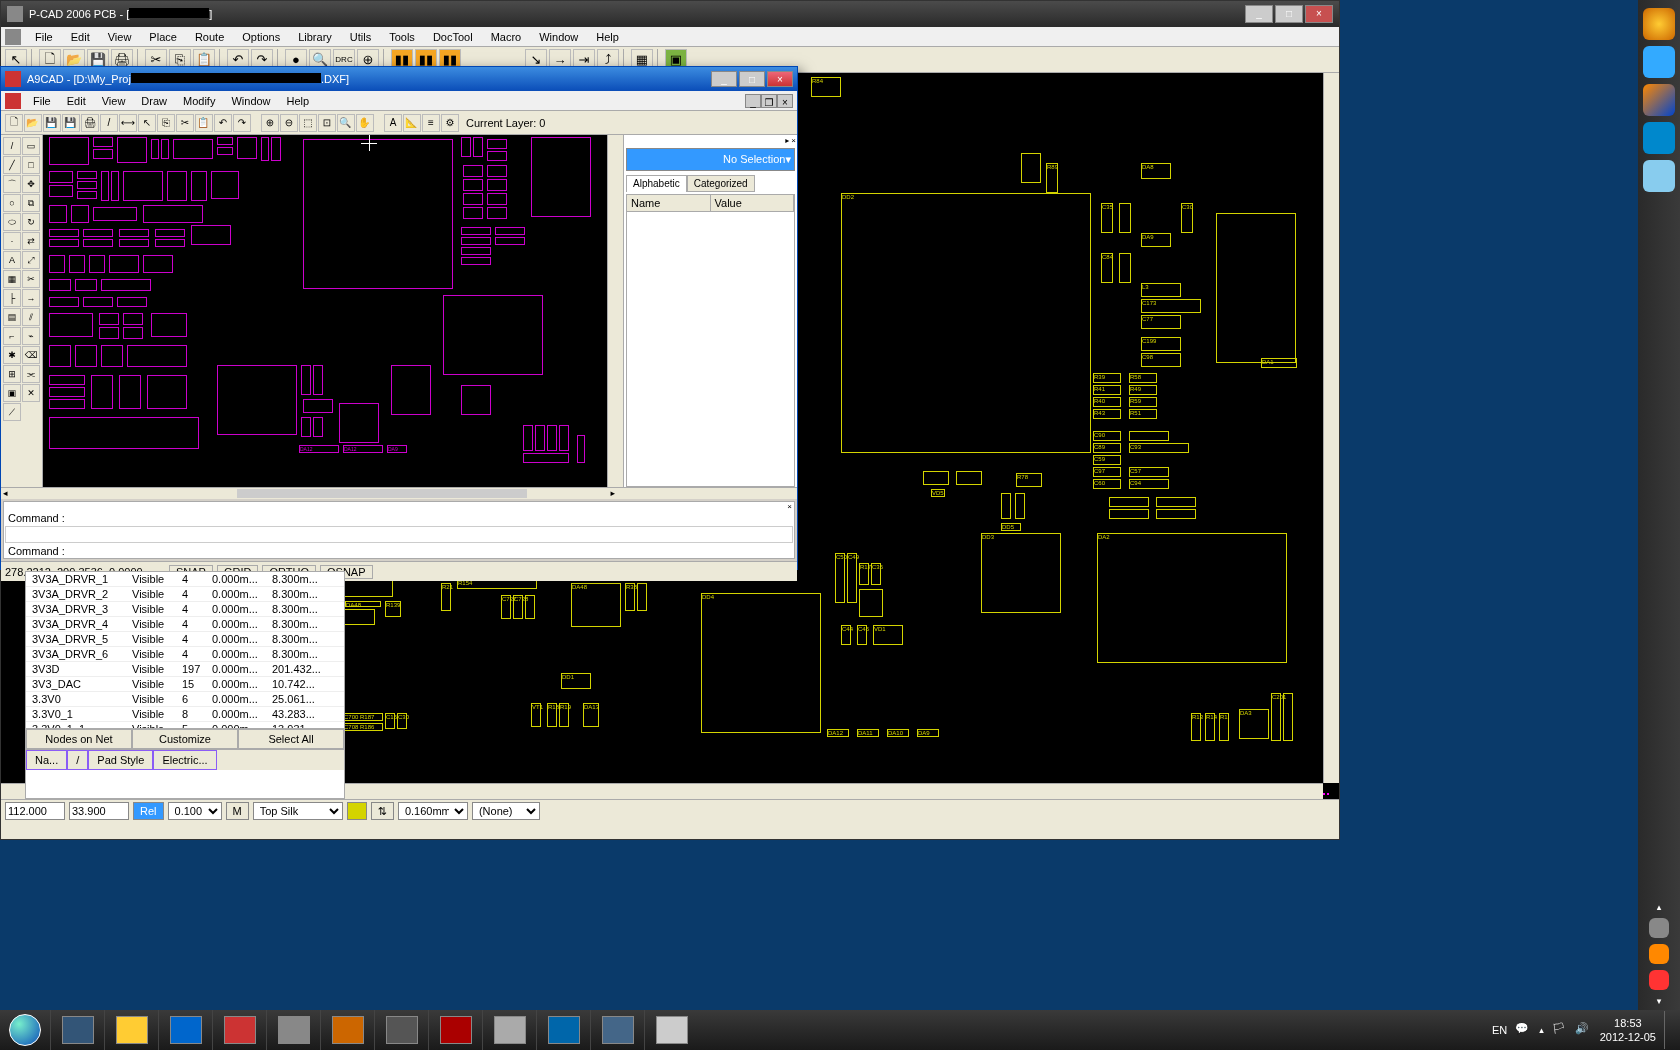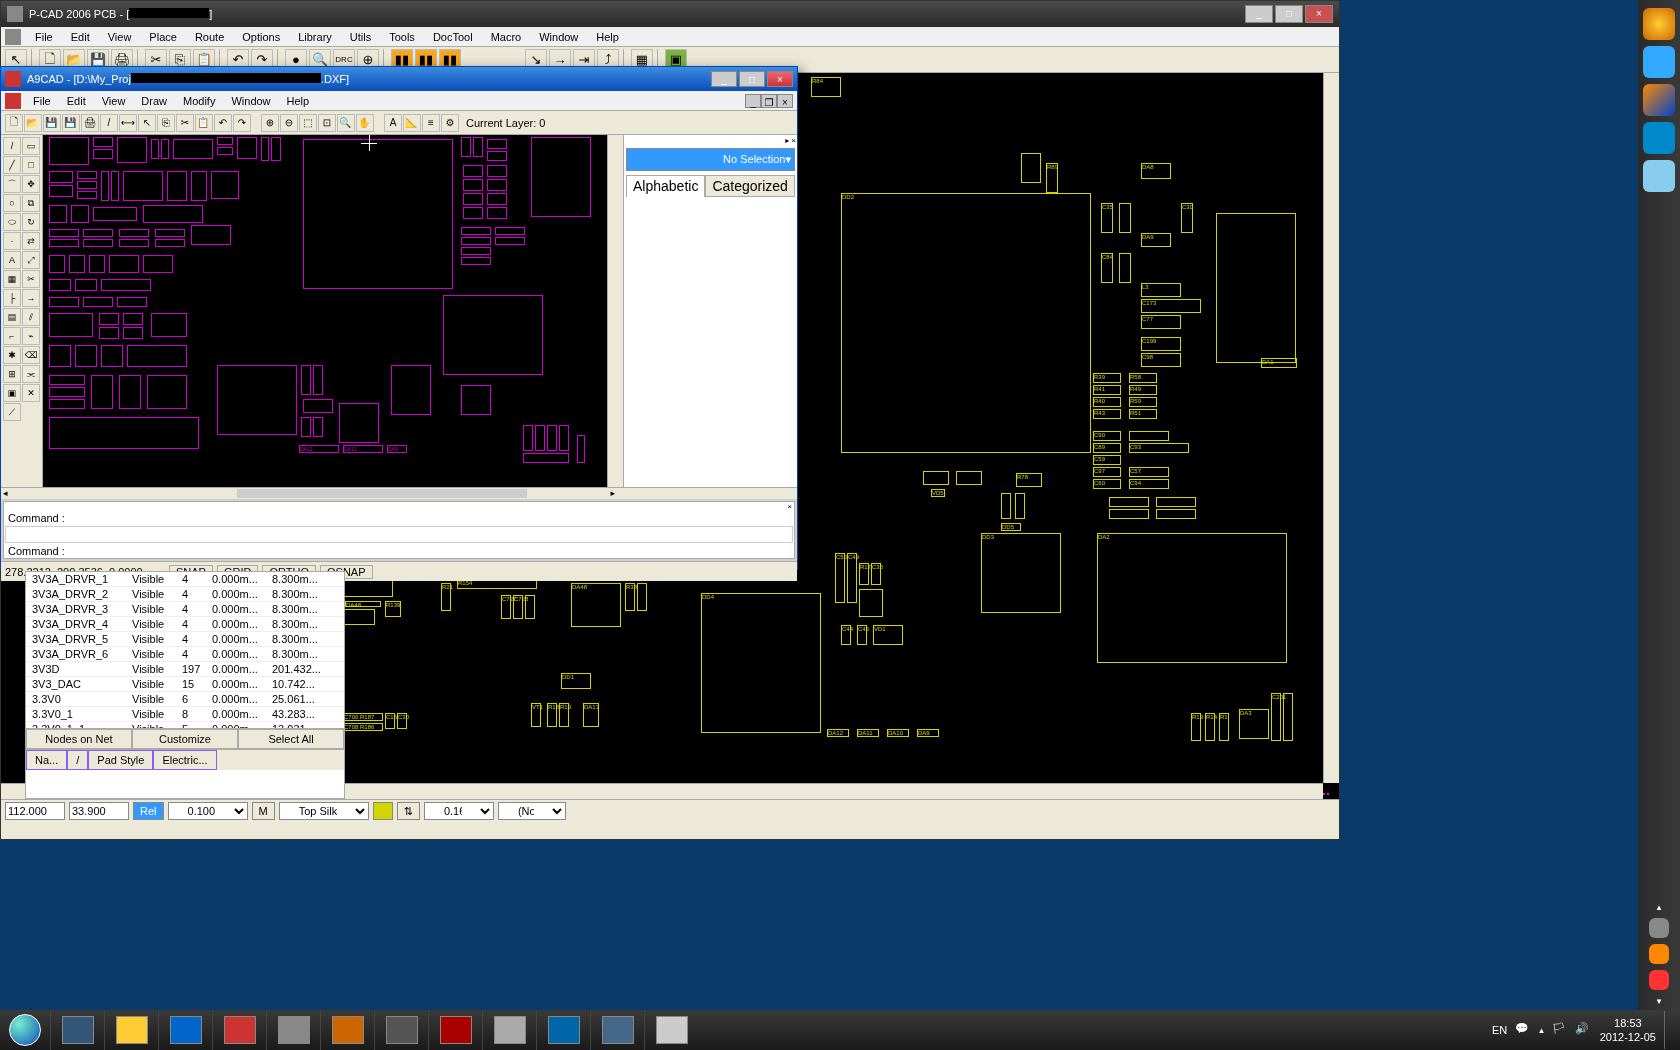--- a/index.html
+++ b/index.html
@@ -32,39 +32,39 @@
 .net-row>div:nth-child(5){width:60px}
 .net-btns{display:flex;border-top:1px solid #aaa}
 .net-btn{flex:1;padding:3px;text-align:center;border:1px solid #aaa;background:#ece9d8;cursor:pointer}
 .net-cols{display:flex;border-top:1px solid #aaa;background:#ece9d8}
 .net-col{padding:3px 8px;border:1px solid #8b5cf6;cursor:pointer}
 .pcad-statusbar{height:40px;background:#ece9d8;border-top:1px solid #aaa}
 .status-hint{padding:2px 6px;font-size:11px}
 .status-controls{display:flex;align-items:center;gap:4px;padding:2px 4px}
 .stat-input{width:60px;height:18px;border:1px solid #888;background:#fff;padding:0 2px}
 .stat-btn{height:18px;padding:0 6px;border:1px solid #888;background:#ece9d8;cursor:pointer}
-.stat-sel{height:18px;border:1px solid #888;background:#fff;padding:0 15px}
+.stat-sel{height:18px;border:1px solid #888;background:#fff;padding:0 2px}
 
 .a9cad-window{position:absolute;left:0;top:66px;width:798px;height:504px;background:#d4d0c8;border:1px solid #0046b3;box-shadow:4px 4px 12px rgba(0,0,0,0.5)}
 .a9-titlebar{height:24px;background:linear-gradient(to bottom,#3c8ce0,#0a4db8);color:#fff;display:flex;align-items:center;padding:0 4px}
 .a9-titlebar .win-btn{width:26px;height:16px}
 .a9-titlebar .win-btn.close{background:linear-gradient(to bottom,#e67,#c33)}
 .a9-menubar{height:20px;background:#f0f0f0;display:flex;align-items:center;padding:0 4px;border-bottom:1px solid #aaa}
 .a9-toolbar{height:24px;background:#ece9d8;display:flex;align-items:center;padding:0 4px;gap:1px;border-bottom:1px solid #aaa}
 .a9-tb-btn{width:18px;height:18px;border:1px solid #bbb;background:#ece9d8;cursor:pointer;font-size:10px;display:flex;align-items:center;justify-content:center}
 .a9-layer{margin-left:6px;font-size:11px}
 .a9-main{display:flex;height:352px}
 .a9-tools{width:42px;background:#ece9d8;display:flex;flex-wrap:wrap;align-content:flex-start;padding:2px;gap:1px;border-right:1px solid #aaa}
 .a9-tool{width:18px;height:18px;border:1px solid #bbb;cursor:pointer;font-size:9px;display:flex;align-items:center;justify-content:center}
 .a9-canvas{flex:1;background:#000;position:relative;overflow:hidden}
 .mag-comp{position:absolute;border:1px solid #c0c;font-size:5px;color:#c0c}
 .a9-props{width:174px;background:#fff;border-left:1px solid #aaa;display:flex;flex-direction:column}
 .a9-sel{margin:2px;border:1px solid #888;background:#3399ff;color:#fff;padding:4px 3px;font-size:11px;display:flex;justify-content:flex-end}
 .a9-tabs{display:flex;padding:2px}
-.a9-tab{padding:2px 6px;border:1px solid #aaa;background:#ece9d8;cursor:pointer;font-size:14px}
+.a9-tab{padding:2px 6px;border:1px solid #aaa;background:#ece9d8;cursor:pointer;font-size:10px}
 .a9-tab.active{background:#fff;border-bottom:none}
 .a9-propgrid{flex:1;border:1px solid #aaa;margin:0 2px}
 .a9-proph{display:flex;background:#ece9d8;border-bottom:1px solid #aaa;font-size:10px}
 .a9-proph>div{flex:1;padding:2px 4px;border-right:1px solid #aaa}
 .a9-cmd{height:58px;background:#fff;border:1px solid #aaa;margin:2px;display:flex;flex-direction:column}
 .a9-cmd-label{font-size:11px;padding:1px 4px}
 .a9-cmd-area{flex:1;border:1px solid #ccc;margin:1px}
 .a9-status{height:20px;background:#ece9d8;display:flex;align-items:center;padding:0 4px;border-top:1px solid #aaa;font-size:11px}
 .a9-stat-item{padding:0 6px;border:1px solid #aaa;margin-left:4px}
 
@@ -556,20 +556,26 @@
             <div style="font-size:8px;cursor:pointer;margin-left:2px">×</div>
           </div>
       <div class="a9-sel">
             <span>No Selection</span>
             <span>▾</span>
           </div>
       <div class="a9-tabs">
         <div class="a9-tab active">Alphabetic</div>
         <div class="a9-tab">Categorized</div>
       </div>
+      <div class="a9-propgrid">
+        <div class="a9-proph">
+          <div>Name</div>
+          <div>Value</div>
+        </div>
+      </div>
     </div>
   </div>
   <div style="background:#ece9d8;border-top:1px solid #aaa;position:relative;height:12px">
     <div style="position:absolute;left:2px;top:0;font-size:9px;cursor:pointer">◂</div>
     <div style="position:absolute;right:182px;top:0;font-size:9px;cursor:pointer">▸</div>
     <div style="position:absolute;left:236px;top:1px;width:290px;height:9px;background:#ccc"></div>
   </div>
   <div class="a9-cmd">
     <div style="display:flex;justify-content:flex-end;padding:0 2px">
           <div style="font-size:8px">×</div>

